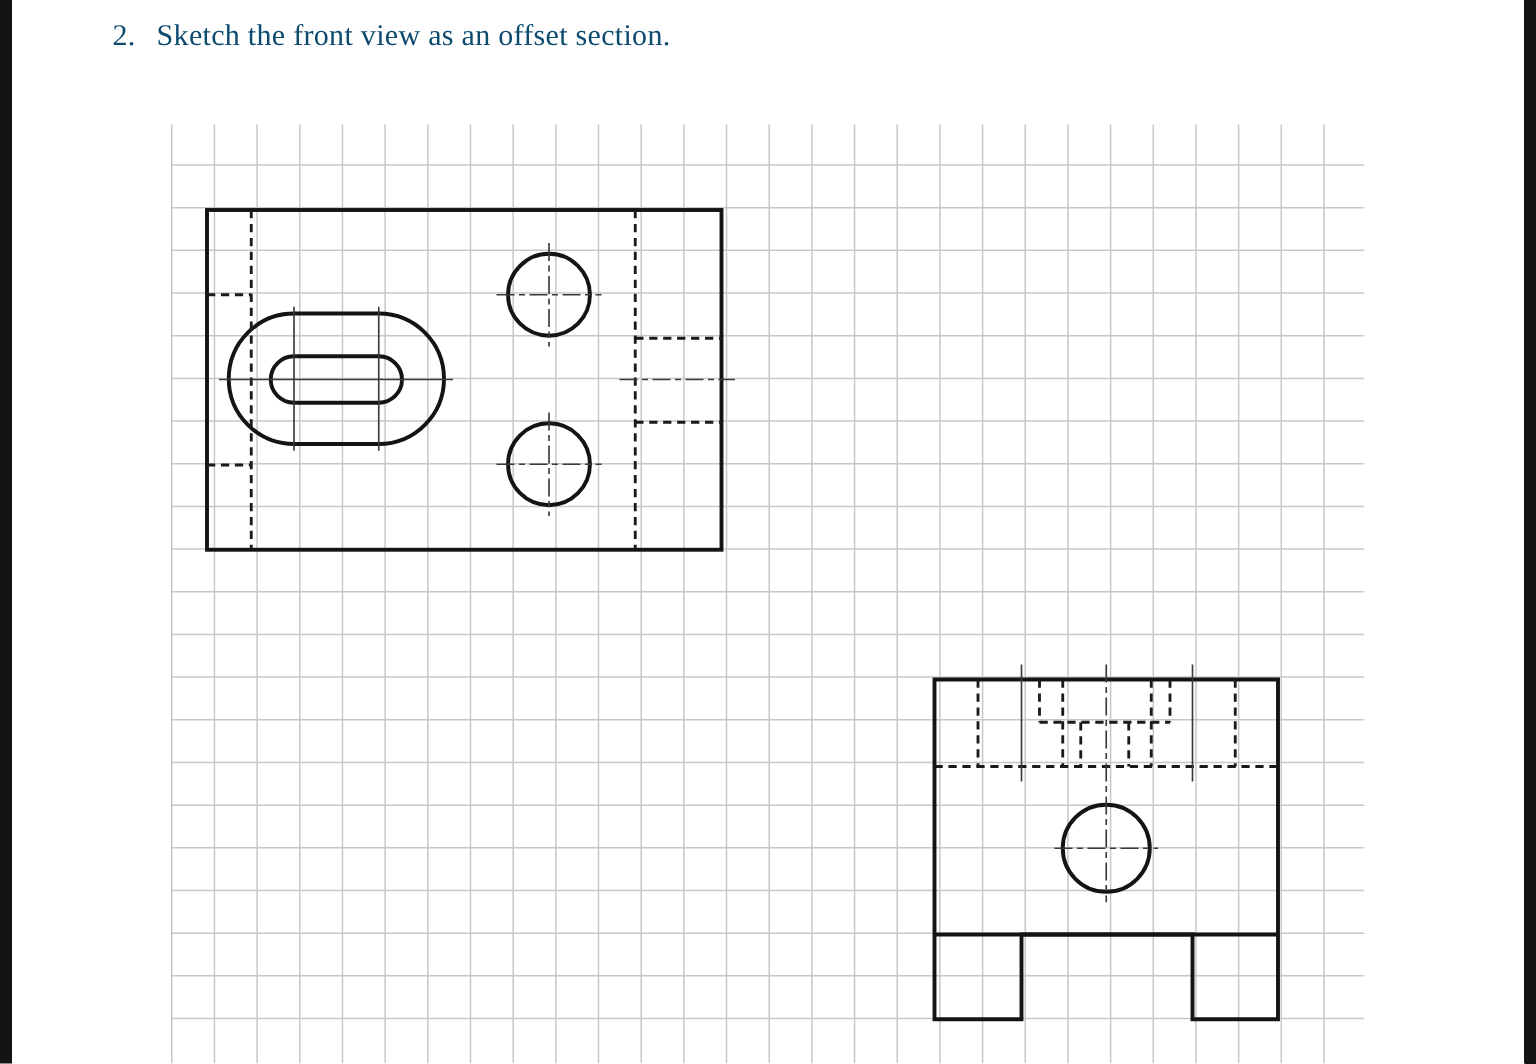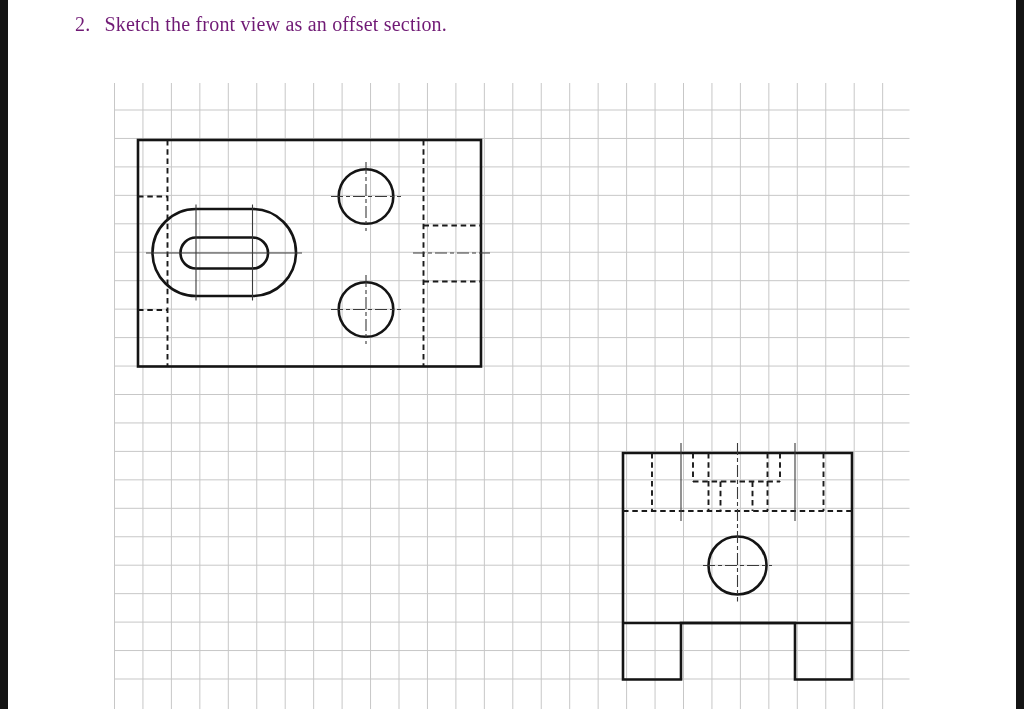--- a/index.html
+++ b/index.html
@@ -8,21 +8,21 @@
     background:#ffffff;
     position:relative;
     overflow:hidden;
     font-family:"Liberation Serif", serif;
   }
   .edge-bar{position:absolute;top:0;bottom:0;background:#141414;}
   .edge-bar.left{left:0;width:8px;}
   .edge-bar.right{right:0;width:8px;}
   .title{
     position:absolute;left:75px;top:13px;
-    font-size:20px;color:#701a75;
+    font-size:20px;color:#0c4a6e;
     white-space:nowrap;letter-spacing:.2px;
   }
   .title .num{display:inline-block;margin-right:14px;}
   svg#drawing{position:absolute;left:0;top:0;}
   
   .outline{fill:none;stroke:#141414;stroke-width:2.6;stroke-linejoin:miter;}
   .hidden {fill:none;stroke:#1a1a1a;stroke-width:1.9;stroke-dasharray:5.5 3.8;}
   .center {fill:none;stroke:#3a3a3a;stroke-width:1.1;}
   .cdash  {fill:none;stroke:#3a3a3a;stroke-width:1.1;stroke-dasharray:12 3 4 3;}
   .gridline{stroke:#c7c7c7;stroke-width:1;}

